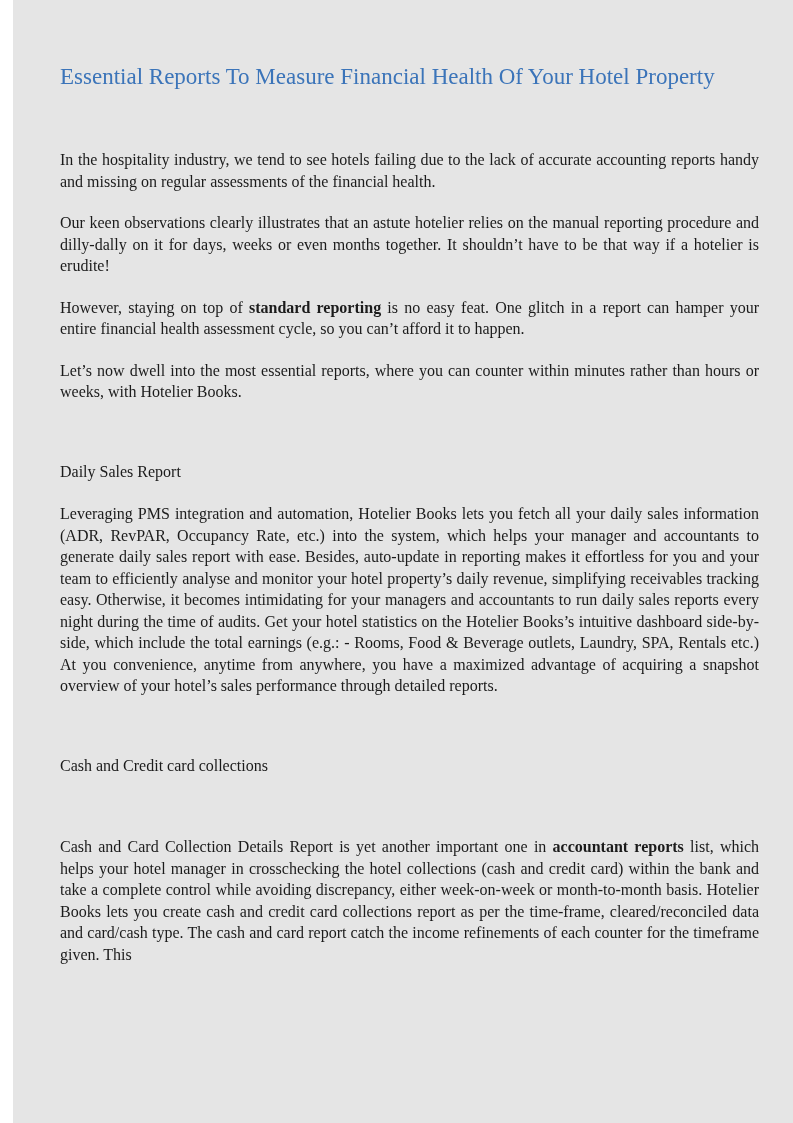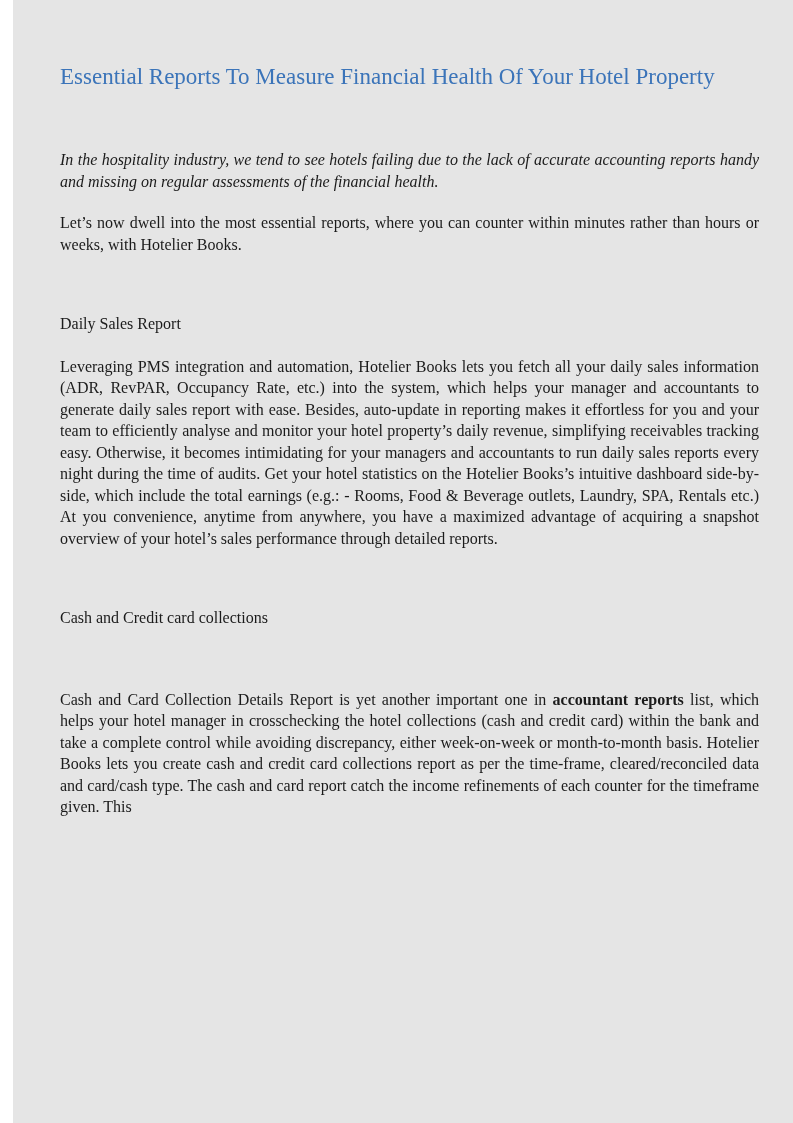--- a/index.html
+++ b/index.html
@@ -28,21 +28,20 @@
     white-space: nowrap;
   }
   .para {
     margin: 20px 0 0 0;
     font-size: 16px;
     line-height: 21.5px;
     text-align: justify;
   }
   .para-first {
     margin-top: 57px;
-    font-style: italic;
   }
   .para-after-heading {
     margin-top: 21px;
   }
   .para-wide-gap {
     margin-top: 60px;
   }
   .section-heading {
     margin: 58px 0 0 0;
     font-size: 16px;
@@ -58,21 +57,27 @@
 <body>
 
 <div class="page">
 
   <h1 class="doc-title">Essential Reports To Measure Financial Health Of Your Hotel Property</h1>
 
   <p class="para para-first">
     <span>In the hospitality industry, we tend to see hotels failing due to the lack of accurate accounting reports handy and missing on regular assessments of the financial health.</span>
   </p>
 
+  <p class="para">
+    <span>Our keen observations clearly illustrates that an astute hotelier relies on the manual reporting procedure and dilly-dally on it for days, weeks or even months together. It shouldn’t have to be that way if a hotelier is erudite!</span>
+  </p>
 
+  <p class="para">
+    <span>However, staying on top of </span><span class="bold-run">standard reporting</span><span> is no easy feat. One glitch in a report can hamper your entire financial health assessment cycle, so you can’t afford it to happen.</span>
+  </p>
 
 
   <p class="para">
     <span>Let’s now dwell into the most essential reports, where you can counter within minutes rather than hours or weeks, with Hotelier Books.</span>
   </p>
 
   <h2 class="section-heading">Daily Sales Report</h2>
 
   <p class="para para-after-heading">
     <span>Leveraging PMS integration and automation, Hotelier Books lets you fetch all your daily sales information (ADR, RevPAR, Occupancy Rate, etc.) into the system, which helps your manager and accountants to generate daily sales report with ease. Besides, auto-update in reporting makes it effortless for you and your team to efficiently analyse and monitor your hotel property’s daily revenue, simplifying receivables tracking easy. Otherwise, it becomes intimidating for your managers and accountants to run daily sales reports every night during the time of audits. Get your hotel statistics on the Hotelier Books’s intuitive dashboard side-by-side, which include the total earnings (e.g.: - Rooms, Food &amp; Beverage outlets, Laundry, SPA, Rentals etc.) At you convenience, anytime from anywhere, you have a maximized advantage of acquiring a snapshot overview of your hotel’s sales performance through detailed reports.</span>

